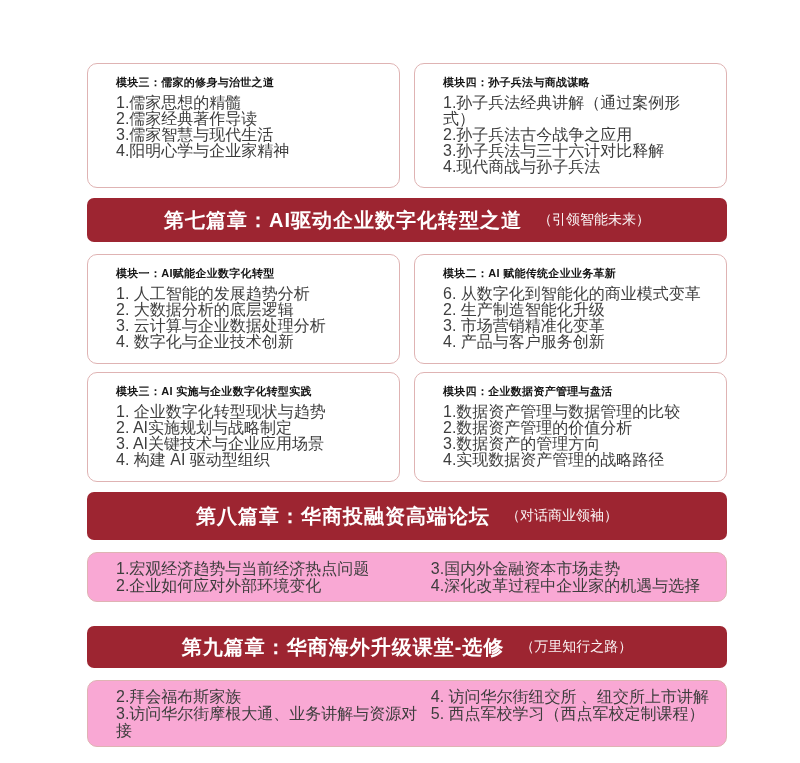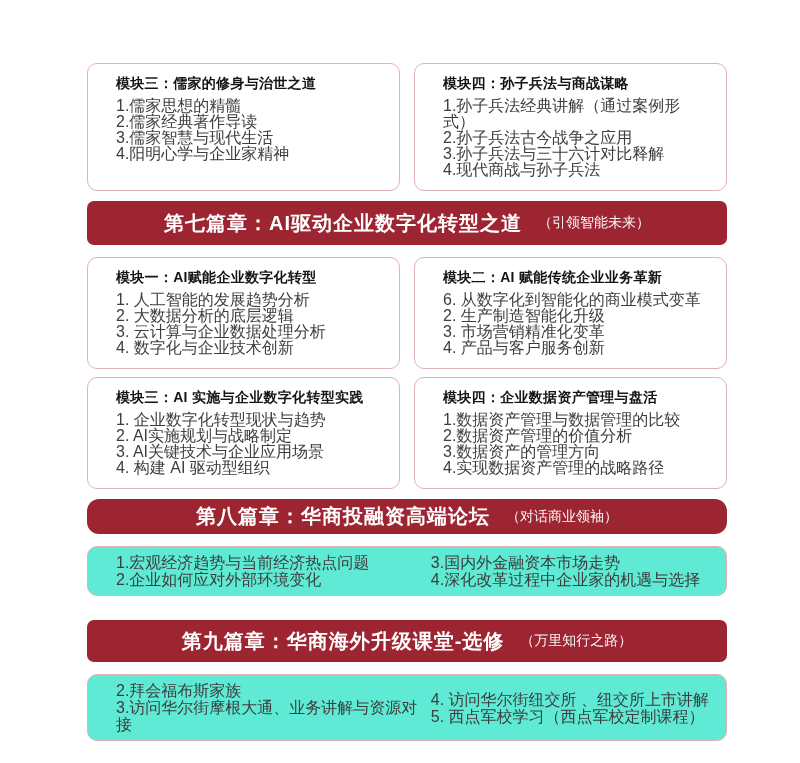--- a/index.html
+++ b/index.html
@@ -30,21 +30,21 @@
     flex: 1;
     background: #ffffff;
     border: 1px solid var(--box-border, #DFB3B3);
     border-radius: 10px;
     padding: 11px 16px 12px 28px;
     box-sizing: border-box;
     min-height: 110px;
   }
   .box-title {
     margin: 0 0 5px 0;
-    font-size: 14px;
+    font-size: 11px;
     font-weight: bold;
     color: var(--title-color, #141414);
     letter-spacing: 0.3px;
   }
   .box-list {
     list-style: none;
     margin: 0;
     padding: 0;
   }
   .box-list li {
@@ -57,49 +57,48 @@
     border-radius: 7px;
     color: var(--banner-text, #ffffff);
     display: flex;
     align-items: center;
     justify-content: center;
     gap: 16px;
     margin-top: 10px;
     margin-bottom: 12px;
   }
   .banner.h44 { height: 44px; }
-  .banner.h40 { height: 35px; border-radius: 12px; }
+  .banner.h40 { height: 48px; }
   .banner.h42 { height: 42px; }
   .banner-title {
     font-size: 20px;
     font-weight: bold;
     letter-spacing: 1px;
   }
   .banner-sub {
     font-size: 14px;
     font-weight: normal;
     opacity: 0.95;
   }
   .row-gap { margin-top: 8px; }
   .row-gap-12 { margin-top: 12px; }
   .wide-box {
     border: 1px solid var(--box-border, #DFB3B3);
     border-radius: 10px;
-    background: #5eead4;
+    background: #f9a8d4;
     padding: 7px 16px 7px 28px;
     box-sizing: border-box;
     display: flex;
   }
   .wide-box .box-list li { line-height: 17px; }
   .wide-col-left { flex: 0 0 53%; }
   .wide-col-right {
     flex: 1;
     display: flex;
     flex-direction: column;
-    justify-content: center;
   }
   .gap-before-ch9 { margin-top: 24px; margin-bottom: 12px; }
 </style>
 </head>
 <body>
 
 <div class="page">
 
   <div class="module-row">
     <div class="box">

